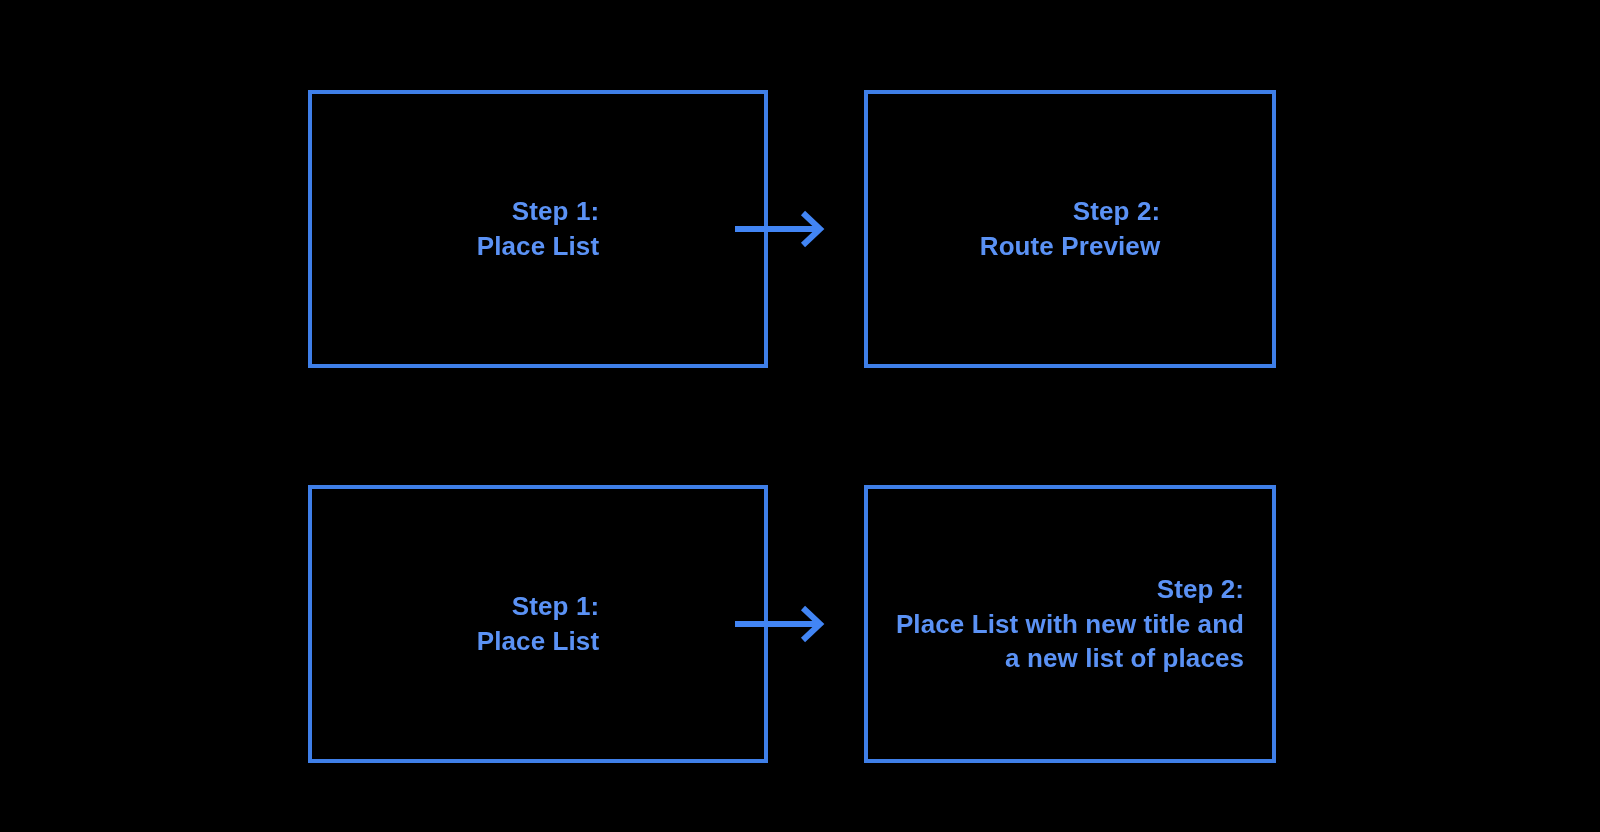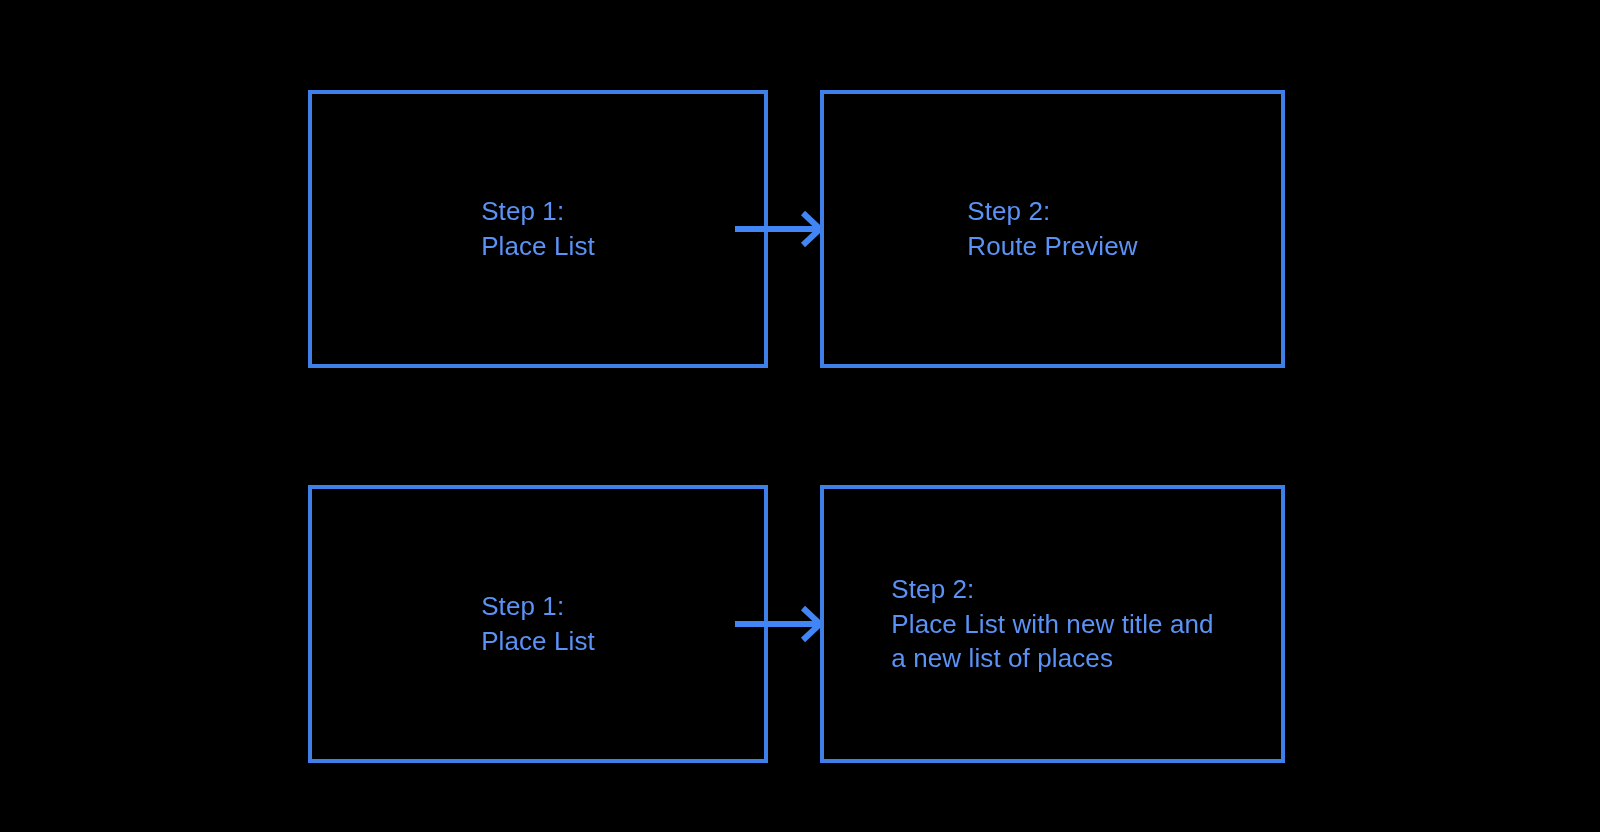--- a/index.html
+++ b/index.html
@@ -36,30 +36,30 @@
     background: #000000;
     display: flex;
     align-items: center;
     justify-content: center;
   }
   .step-box.box-left {
     left: 308px;
     width: 460px;
   }
   .step-box.box-right {
-    left: 820px;
-    width: 465px;
+    left: 864px;
+    width: 412px;
   }
 
   .step-label {
     color: #5b92f5;
     font-size: 26px;
-    font-weight: normal;
+    font-weight: bold;
     line-height: 1.33;
-    text-align: left;
+    text-align: right;
     letter-spacing: 0.1px;
     white-space: pre-line;
     padding: 0 14px;
   }
 
   
   .connector {
     position: absolute;
     left: 735px;
     top: 119px;        

